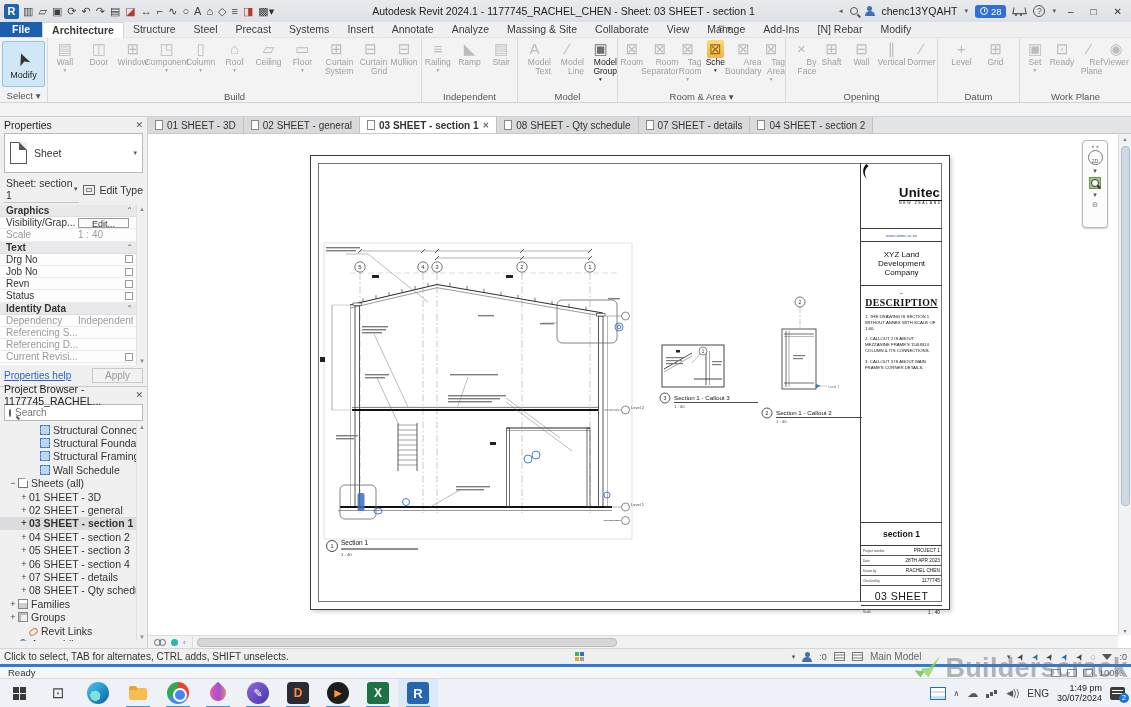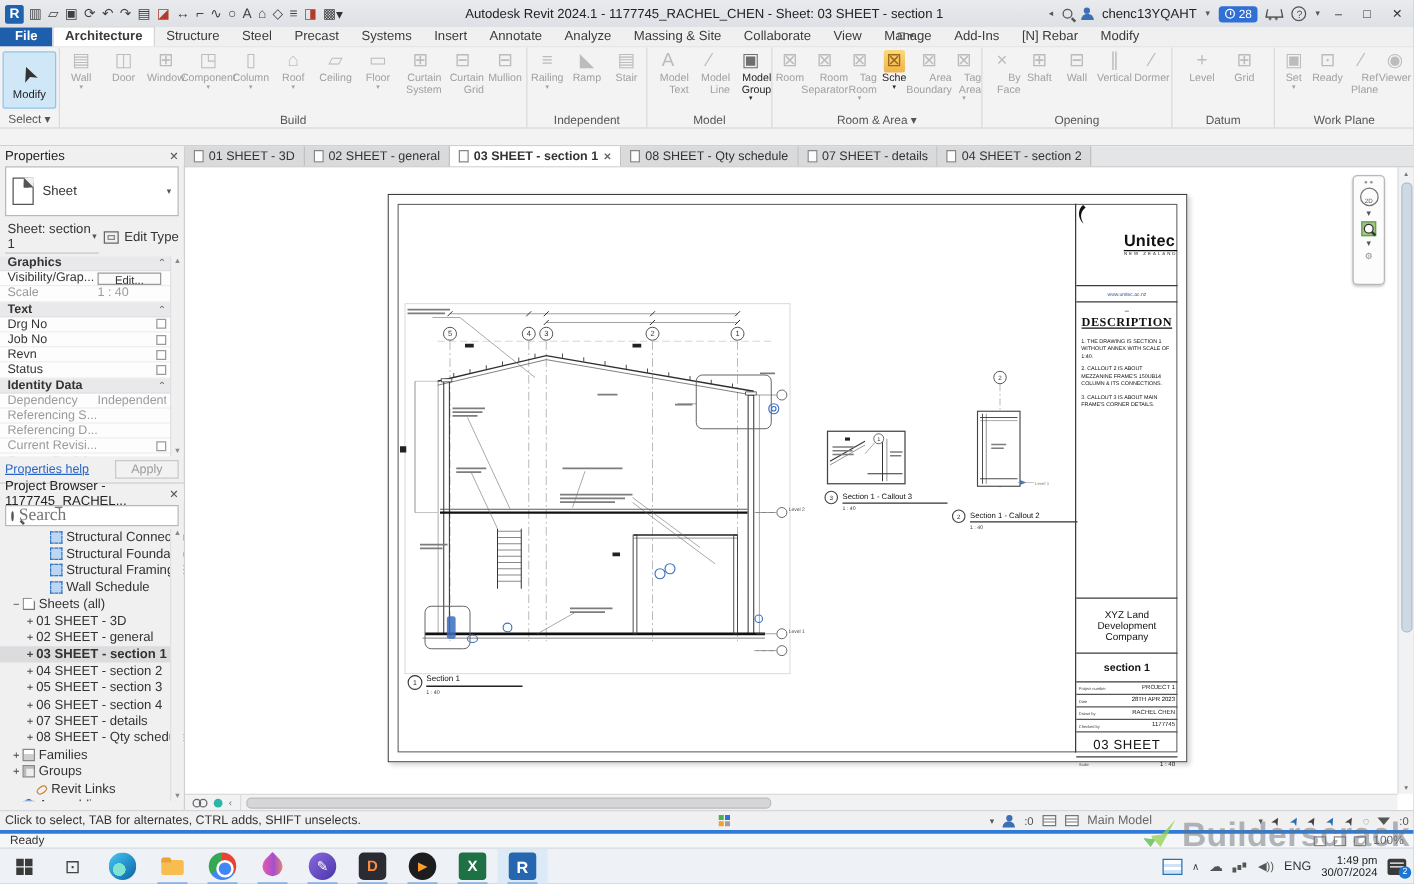--- a/index.html
+++ b/index.html
@@ -21,21 +21,21 @@
   .uname{font-size:10.5px;color:#222}
   .badge28{background:#2f6fd6;color:#fff;border-radius:3px;font-size:9.5px;padding:1px 5px;display:flex;align-items:center;gap:3px}
   .clockico{width:8px;height:8px;border:1.2px solid #fff;border-radius:50%;position:relative;display:inline-block}
   .clockico::after{content:"";position:absolute;left:3px;top:1px;width:1.2px;height:3px;background:#fff}
   .cart{width:13px;height:9px;position:relative;display:inline-block}
   .cart::before{content:"";position:absolute;left:0;top:0;width:11px;height:6px;border:1.3px solid #444;border-top:none;transform:perspective(8px) rotateX(14deg)}
   .cart::after{content:"";position:absolute;left:2px;top:7px;width:2px;height:2px;border-radius:50%;background:#444;box-shadow:5px 0 0 #444}
   .helpq{width:12px;height:12px;border:1.3px solid #555;border-radius:50%;font-size:8.5px;color:#555;display:flex;align-items:center;justify-content:center}
   .winbtn{font-size:10px;color:#333;padding:0 5px}
   
-  .tabsrow{position:absolute;top:22px;left:0;right:0;height:16px;background:#f0f0f1;display:flex;align-items:flex-end;font-size:10.5px;border-bottom:1px solid #e2e2e4}
+  .tabsrow{position:absolute;top:22px;left:0;right:0;height:16px;background:#f0f0f1;display:flex;align-items:flex-start;font-size:10.5px;border-bottom:1px solid #e2e2e4}
   .rtab{padding:1px 9px 2px;color:#3b3b3b;white-space:nowrap}
   .rtab.file{background:#1d5fac;color:#fff;font-weight:bold;padding:1px 12px 2px}
   .rtab.active{background:#fff;border:1px solid #d5d5d5;border-bottom:none;font-weight:bold}
   .modpanel-dd{font-size:8px;color:#555;margin-left:6px;padding-bottom:2px}
   
   .ribbon{position:absolute;top:38px;left:0;right:0;height:65px;background:#f3f3f4;display:flex;border-bottom:1px solid #d4d4d6}
   .rpanel{display:flex;flex-direction:column;border-right:1px solid #dadadb}
   .rbtns{flex:1;display:flex;justify-content:center;align-items:flex-start;padding-top:1px}
   .plabel{height:13px;font-size:9.5px;color:#555;text-align:center;line-height:13px;white-space:nowrap}
   .rbtn{width:34px;height:51px;display:flex;flex-direction:column;align-items:center;padding-top:1px;cursor:default}
@@ -75,21 +75,21 @@
   .pbtn{border:1px solid #9a9a9c;background:#fbfbfb;font-size:9px;padding:0 13px;height:10.5px;line-height:10px;color:#333}
   .pbtn:empty{display:none}
   .cb{display:none;width:8px;height:8px;border:1px solid #9a9a9c;background:#fff;margin-left:auto}
   .cb.chk{display:inline-block}
   .props-scroll{position:absolute;right:0;top:0;bottom:0;width:11px;background:#f0f0f1;border-left:1px solid #e0e0e2;display:flex;flex-direction:column;align-items:center;font-size:6px;color:#888;justify-content:space-between;padding:1px 0}
   .pfoot{display:flex;align-items:center;padding:3px 4px;gap:4px}
   .plink{color:#2b66c4;text-decoration:underline;font-size:10px}
   .applybtn{margin-left:auto;color:#9b9b9b;border:1px solid #c9c9cb;background:#f2f2f3;font-size:10px;padding:1px 12px}
   
   .searchbox{margin:2px 4px;background:#fff;border:1px solid #b9b9bb;height:17px;display:flex;align-items:center;padding:0 4px;gap:4px}
-  .searchbox input{border:none;outline:none;flex:1;font-size:14px;color:#999;font-family:Liberation Serif, serif;background:transparent}
+  .searchbox input{border:none;outline:none;flex:1;font-size:10px;color:#999;font-family:Liberation Sans, sans-serif;background:transparent}
   .tree{position:relative;overflow:hidden}
   .trow{display:flex;align-items:center;height:13.4px;font-size:10.5px;white-space:nowrap;padding-right:2px}
   .trow.i1{padding-left:8px}.trow.i2{padding-left:19px}.trow.i3{padding-left:30px}
   .trow.sel{background:#dcdcde;font-weight:bold}
   .texp{width:10px;font-size:9px;color:#444;text-align:center;flex:none}
   .ti{width:10px;height:10px;margin:0 3px 0 0;flex:none;display:none}
   .ti.sch{display:inline-block;background:#bdd7f2;border:1px dashed #3a78c2}
   .ti.pg{display:inline-block;border:1px solid #777;background:#fff;clip-path:polygon(0 0,70% 0,100% 30%,100% 100%,0 100%)}
   .ti.fam{display:inline-block;border:1px solid #888;background:linear-gradient(#fff 40%,#cfcfcf 40%)}
   .ti.grp{display:inline-block;border:1px solid #888;background:#eee;box-shadow:inset 2px 2px 0 #bbb}
@@ -1083,28 +1083,28 @@
           <div class="tbsec tb-logo">
             <svg width="11" height="18">
                 <path d="M5.5 1 C1 4.5 1 12 6 16 C3 11.5 3 6.5 7.5 3 Z" fill="#111"></path>
               </svg>
             <div class="logotxt">
               <div class="big">Unitec</div>
               <div class="sub">NEW ZEALAND</div>
             </div>
           </div>
           <div class="tbsec tb-web">www.unitec.ac.nz</div>
+          <div class="tbsec tb-co">XYZ Land Development Company</div>
           <div class="tbsec tb-desc">
             <div class="dash">–</div>
             <h3>DESCRIPTION</h3>
             <p>1. THE DRAWING IS SECTION 1 WITHOUT ANNEX WITH SCALE OF 1:40.</p>
             <p>2. CALLOUT 2 IS ABOUT MEZZANINE FRAME'S 150UB14 COLUMN &amp; ITS CONNECTIONS.</p>
             <p>3. CALLOUT 3 IS ABOUT MAIN FRAME'S CORNER DETAILS.</p>
           </div>
-          <div class="tbsec tb-co">XYZ Land Development Company</div>
           <div class="tbsec tb-view">section 1</div>
           <div class="tbf">
             <span class="fl">Project number</span>
             <span class="fv">PROJECT 1</span>
           </div>
           <div class="tbf">
             <span class="fl">Date</span>
             <span class="fv">28TH APR 2023</span>
           </div>
           <div class="tbf">

